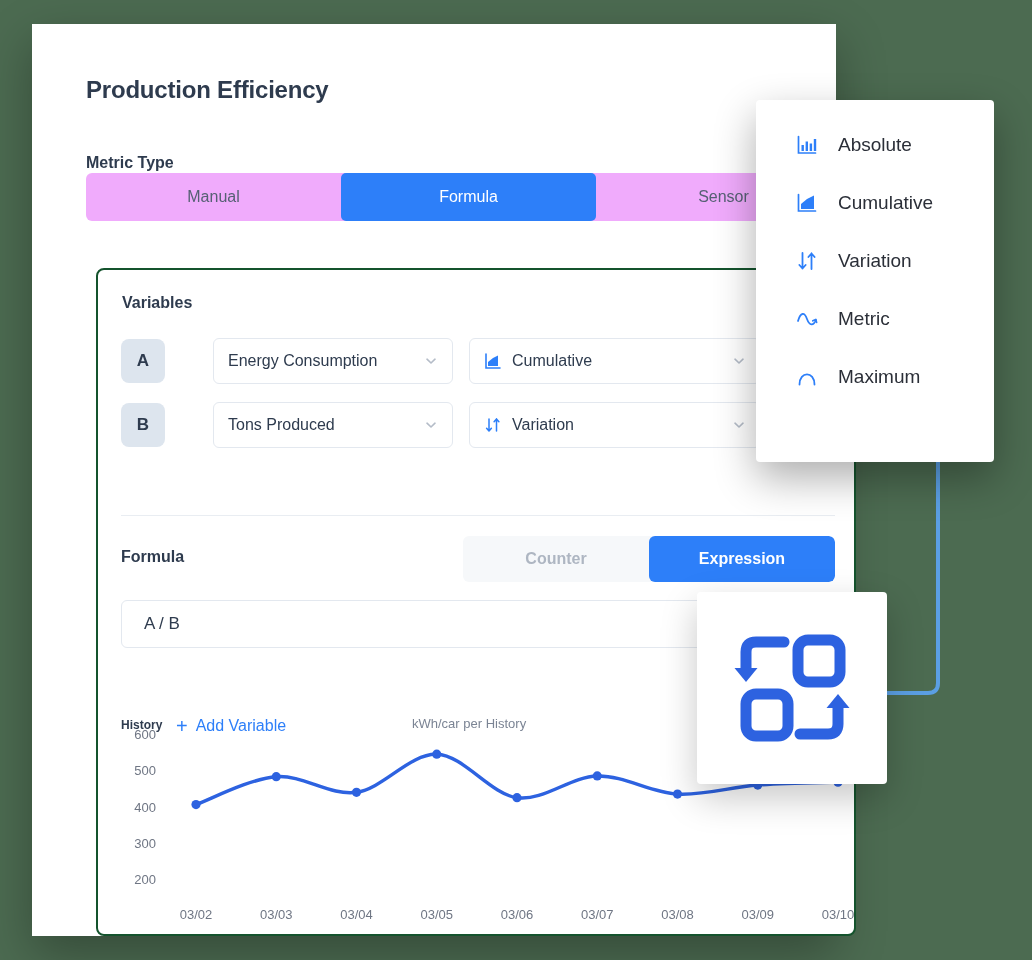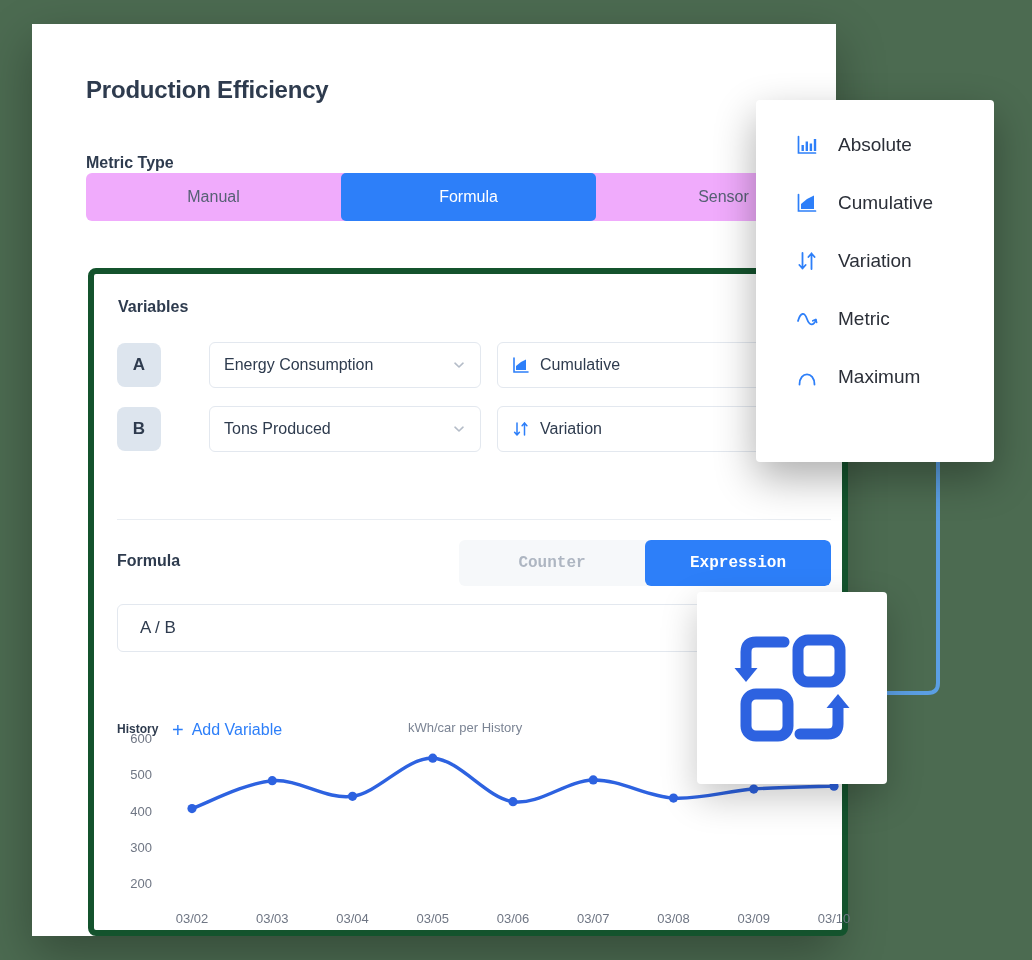--- a/index.html
+++ b/index.html
@@ -37,24 +37,24 @@
   }
   .tab {
     flex: 0 0 255px; height: 48px;
     display: flex; align-items: center; justify-content: center;
     font-size: 16px; color: #566074; cursor: pointer;
   }
   .tab.active { background: #2d7ff9; color: #ffffff; border-radius: 5px; }
 
   
   .panel {
-    position: absolute; left: 56px; top: 244px;
+    position: absolute; left: 64px; top: 244px;
     width: 760px; height: 668px;
     background: #ffffff;
-    border: 6px solid #14532d; border-radius: 8px;
+    border: 2px solid #14532d; border-radius: 8px;
   }
   .panel-title {
     position: absolute; left: 24px; top: 24px;
     font-size: 16px; font-weight: bold; color: #2e3b4e;
   }
 
   
   .var-row { position: absolute; left: 23px; display: flex; align-items: center; }
   .var-row.r0 { top: 68px; }
   .var-row.r1 { top: 132px; }
@@ -63,21 +63,21 @@
     background: #dde5ee; color: #2e3b4e;
     display: flex; align-items: center; justify-content: center;
     font-size: 17px; font-weight: bold;
   }
   .select {
     height: 46px; margin-left: 16px;
     border: 1px solid #e3e8ef; border-radius: 6px; background: #fff;
     display: flex; align-items: center; padding: 0 14px;
     cursor: pointer;
   }
-  .select.name { width: 272px; margin-left: 48px; }
+  .select.name { width: 240px; margin-left: 48px; }
   .select.agg  { width: 292px; }
   .select-text { font-size: 16px; color: #2e3b4e; flex: 1; }
   .select.agg .select-text { margin-left: 10px; }
   .chev { width: 14px; height: 14px; flex: 0 0 14px; }
   .chev svg { display: block; }
   .agg-icon { width: 18px; height: 18px; flex: 0 0 18px; }
 
   .filter-btn {
     width: 44px; height: 44px; margin-left: 12px;
     border-radius: 7px; display: flex; align-items: center; justify-content: center;
@@ -103,21 +103,21 @@
     position: absolute; left: 23px; top: 278px;
     font-size: 16px; font-weight: bold; color: #2e3b4e;
   }
   .formula-toggle {
     position: absolute; left: 365px; top: 266px;
     width: 372px; height: 46px;
     background: #f6f8fa; border-radius: 6px; display: flex; overflow: hidden;
   }
   .ftab {
     flex: 1; display: flex; align-items: center; justify-content: center;
-    font-size: 16px; font-weight: bold; color: #aeb6c2; cursor: pointer; font-family: Liberation Mono, monospace;
+    font-size: 16px; font-weight: bold; color: #aeb6c2; cursor: pointer;
   }
   .ftab.active { background: #2d7ff9; color: #fff; border-radius: 6px; }
   .formula-input {
     position: absolute; left: 23px; top: 330px;
     width: 714px; height: 48px;
     border: 1px solid #e3e8ef; border-radius: 6px; background: #fff;
     display: flex; align-items: center; padding: 0 22px;
     font-size: 17px; color: #2e3b4e; cursor: text;
   }
 

